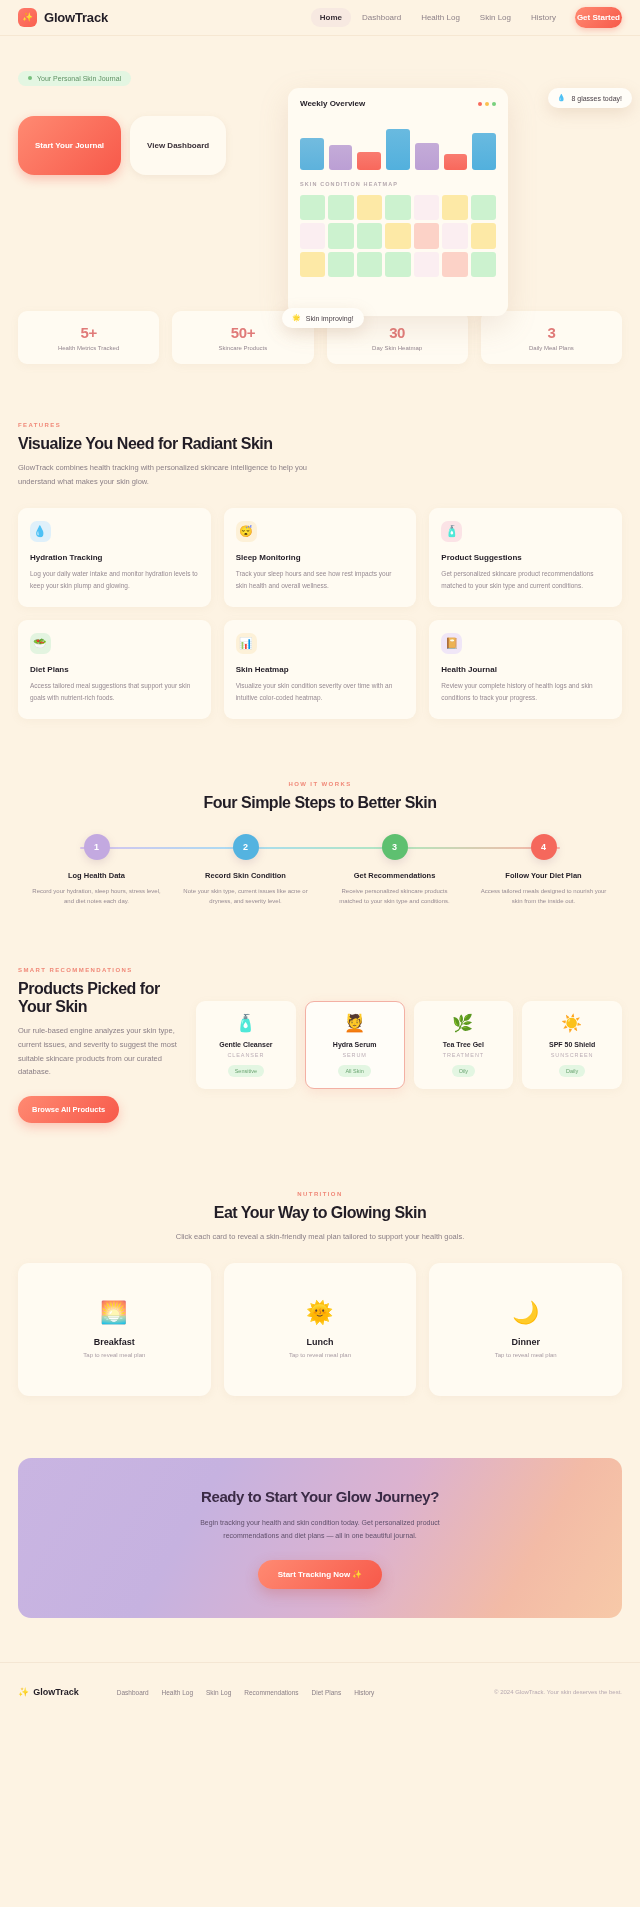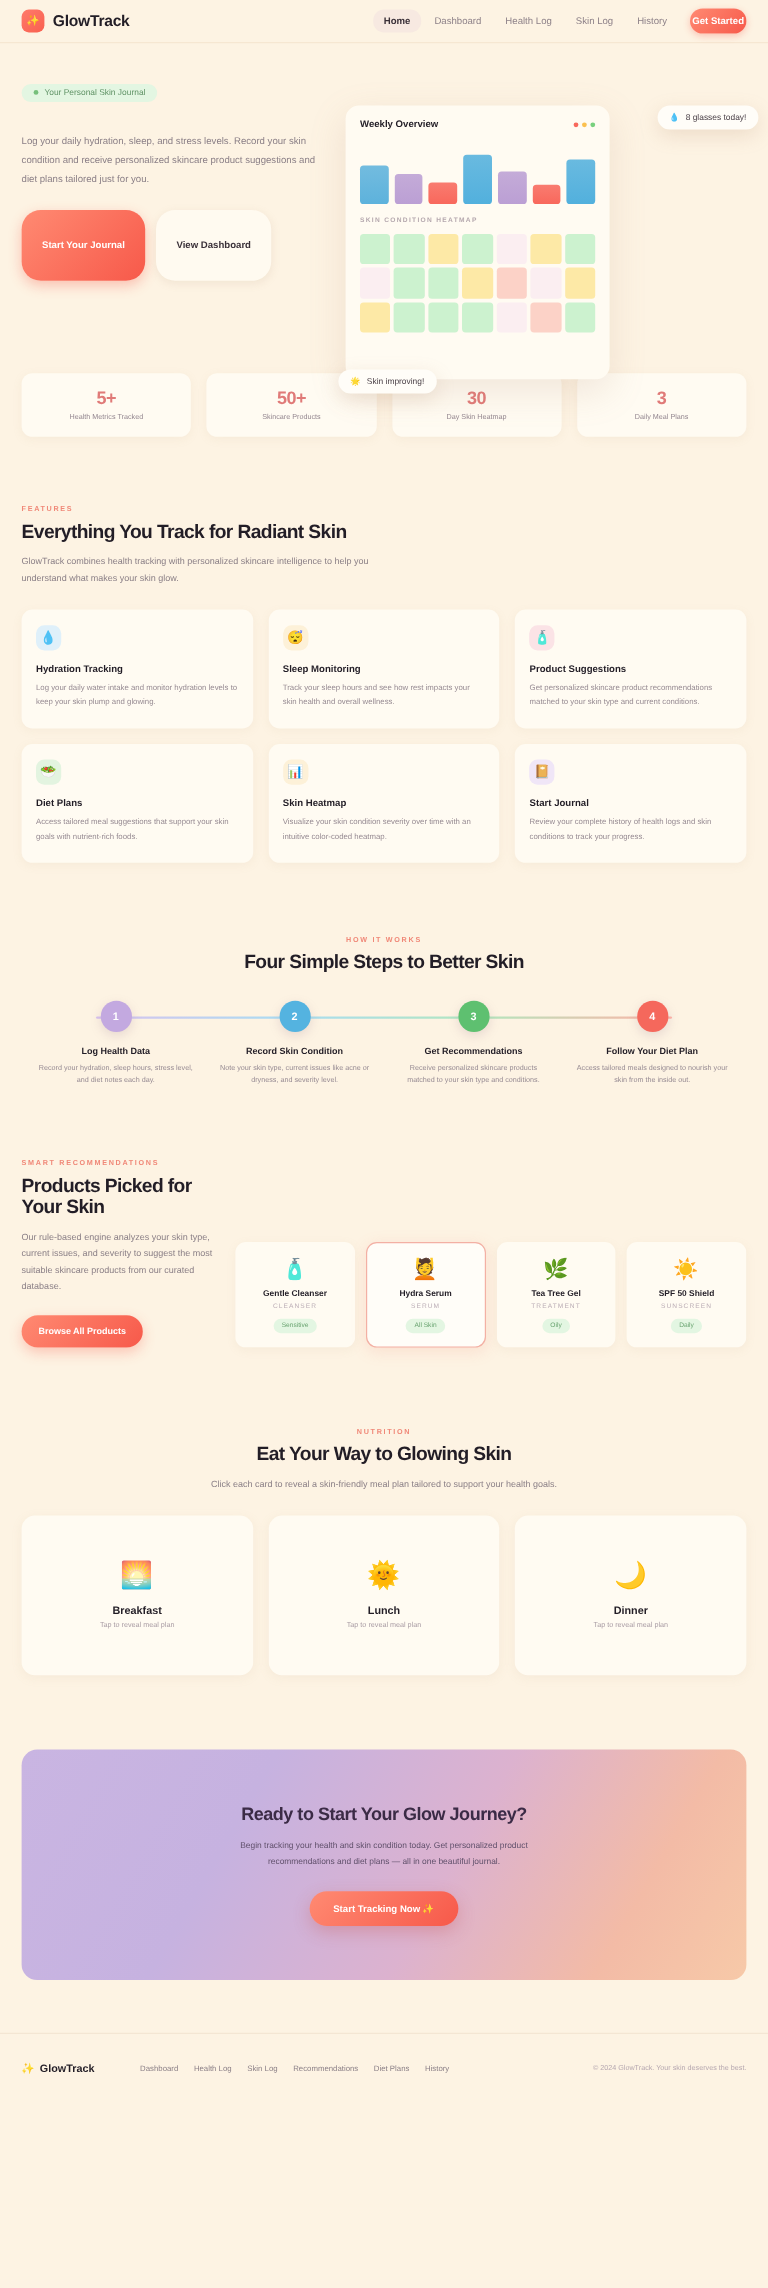--- a/index.html
+++ b/index.html
@@ -155,21 +155,21 @@
   .step-bubble {
     width: 26px; height: 26px; border-radius: 50%; margin: 0 auto;
     display: flex; align-items: center; justify-content: center;
     font-size: 9px; font-weight: bold; color: #fff;
     box-shadow: 0 3px 9px rgba(150,120,140,.22);
   }
   .step-name { margin-top: 11px; font-size: 7.5px; font-weight: bold; color: #221d26; }
   .step-desc { margin-top: 6px; font-size: 6px; line-height: 1.75; color: #978b93; padding: 0 10px; }
 
   
-  .prod-row { display: flex; gap: 18px; align-items: flex-end; }
+  .prod-row { display: flex; gap: 18px; align-items: center; }
   .prod-left { width: 160px; flex: none; }
   .prod-cards { flex: 1; display: grid; grid-template-columns: repeat(4,1fr); gap: 9px; }
   .prod {
     background: #fffbf2; border-radius: 9px; padding: 13px 5px 11px 5px;
     text-align: center; box-shadow: 0 2px 8px rgba(180,150,120,.08);
     border: 1px solid transparent;
   }
   .prod.sel { border-color: #f3b0a4; background: #fffdf8; box-shadow: 0 3px 12px rgba(240,140,120,.18); }
   .prod-emoji { font-size: 17px; line-height: 1; }
   .prod-name { margin-top: 9px; font-size: 7px; font-weight: bold; color: #221d26; }
@@ -191,21 +191,21 @@
     background: #fffbf2; border-radius: 11px; height: 133px;
     display: flex; flex-direction: column; align-items: center; justify-content: center;
     box-shadow: 0 2px 9px rgba(180,150,120,.09);
   }
   .meal-emoji { font-size: 22px; line-height: 1; }
   .meal-name { margin-top: 13px; font-size: 9px; font-weight: bold; color: #221d26; }
   .meal-hint { margin-top: 5px; font-size: 6px; color: #a99ca4; }
 
   
   .cta {
-    margin: 0 18px; border-radius: 13px; height: 192px;
+    margin: 0 18px; border-radius: 13px; height: 160px;
     background: linear-gradient(120deg,#c9b5e2 0%, #c6b2e0 30%, #dcb2cf 58%, #f3bba6 82%, #f7c9a8 100%);
     display: flex; flex-direction: column; align-items: center; justify-content: center;
     text-align: center;
   }
   .cta h2 { font-size: 15px; font-weight: bold; color: #3b2b46; letter-spacing: -.4px; }
   .cta p { margin-top: 11px; font-size: 7px; line-height: 1.95; color: #60506b; width: 260px; }
   .btn-cta {
     margin-top: 17px; font-size: 8px; font-weight: bold; color: #fff;
     background: linear-gradient(135deg,#ff8a72,#f7594a);
     padding: 10px 20px; border-radius: 16px; border: none; font-family: inherit;
@@ -243,21 +243,20 @@
       <button class="nav-cta">Get Started</button>
     </div>
   </div>
 
   <div class="hero">
     <div class="hero-left">
       <div class="pill">
         <span class="pill-dot"></span>
         <span>Your Personal Skin Journal</span>
       </div>
-      <p class="hero-sub">Log your daily hydration, sleep, and stress levels. Record your skin condition and receive personalized skincare product suggestions and diet plans tailored just for you.</p>
       <div class="hero-btns">
         <button class="btn-primary">Start Your Journal</button>
         <button class="btn-ghost">View Dashboard</button>
       </div>
     </div>
 
     <div class="hero-card">
       <div class="hc-head">
         <span class="hc-title">Weekly Overview</span>
         <span class="hc-dots" id="win-dots">
@@ -324,21 +323,21 @@
         <div class="stat-lbl">Day Skin Heatmap</div>
       </div>
       <div class="stat">
         <div class="stat-num">3</div>
         <div class="stat-lbl">Daily Meal Plans</div>
       </div>
     </div>
 
   <div class="sec" style="padding-top:58px">
     <div class="eyebrow">FEATURES</div>
-    <h2 class="sec-title">Everything You Track for Radiant Skin</h2>
+    <h2 class="sec-title">Visualize You Need for Radiant Skin</h2>
     <p class="sec-sub" style="width:290px">GlowTrack combines health tracking with personalized skincare intelligence to help you understand what makes your skin glow.</p>
     <div class="feat-grid" id="feat-grid">
         <div class="feat">
           <div class="feat-ico" style="background:#dff0fa">💧</div>
           <div class="feat-name">Hydration Tracking</div>
           <div class="feat-desc">Log your daily water intake and monitor hydration levels to keep your skin plump and glowing.</div>
         </div>
         <div class="feat">
           <div class="feat-ico" style="background:#fdf1d8">😴</div>
           <div class="feat-name">Sleep Monitoring</div>
@@ -354,21 +353,21 @@
           <div class="feat-name">Diet Plans</div>
           <div class="feat-desc">Access tailored meal suggestions that support your skin goals with nutrient-rich foods.</div>
         </div>
         <div class="feat">
           <div class="feat-ico" style="background:#fdf1d8">📊</div>
           <div class="feat-name">Skin Heatmap</div>
           <div class="feat-desc">Visualize your skin condition severity over time with an intuitive color-coded heatmap.</div>
         </div>
         <div class="feat">
           <div class="feat-ico" style="background:#f0e6f7">📔</div>
-          <div class="feat-name">Start Journal</div>
+          <div class="feat-name">Health Journal</div>
           <div class="feat-desc">Review your complete history of health logs and skin conditions to track your progress.</div>
         </div>
       </div>
   </div>
 
   <div class="sec" style="padding-top:62px;text-align:center">
     <div class="eyebrow">HOW IT WORKS</div>
     <h2 class="sec-title">Four Simple Steps to Better Skin</h2>
     <div class="steps-wrap">
       <div class="steps-line"></div>

